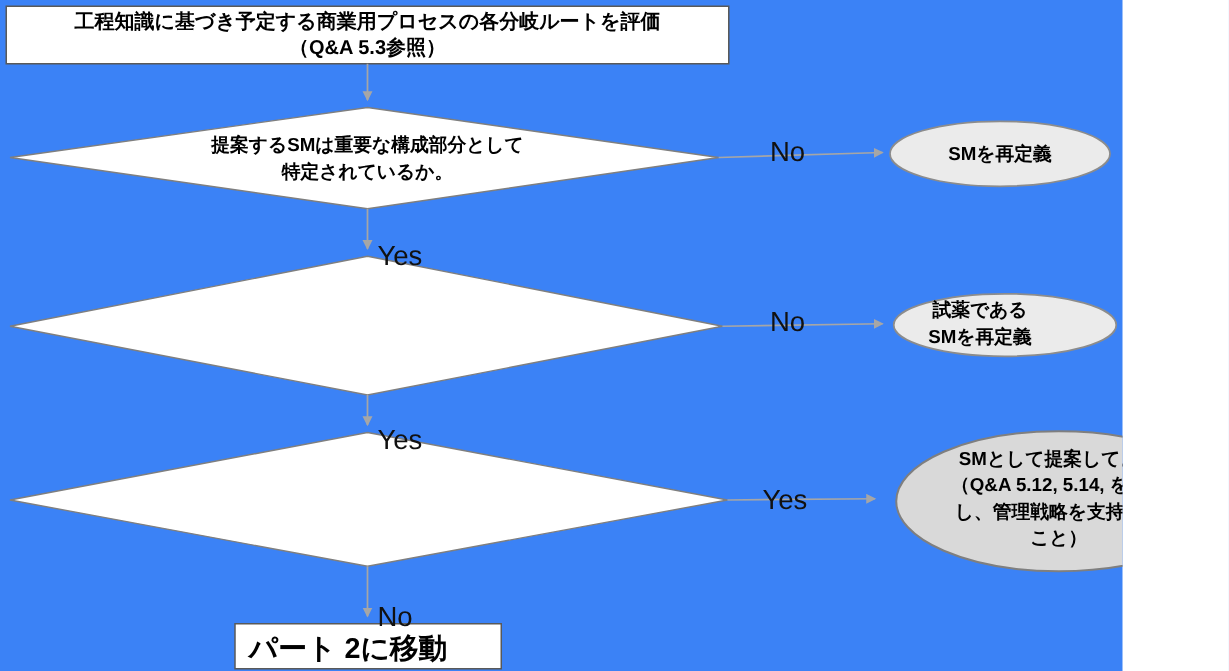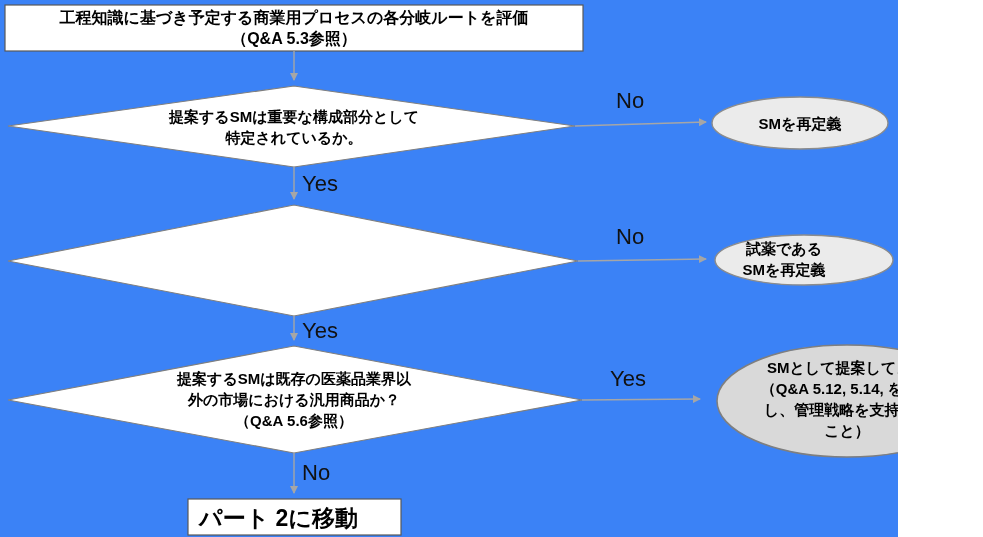--- a/index.html
+++ b/index.html
@@ -26,20 +26,21 @@
   .t-e2{left:694px;top:238px;width:180px;font-size:15px;line-height:21px;}
   .t-e3{left:717px;top:357px;width:260px;font-size:15px;line-height:21px;}
   .t-end{left:172px;top:502px;width:213px;font-size:23px;line-height:32px;}
   .lbl{
     position:absolute;
     color:#111111;
     font-size:22px;
     line-height:26px;
     font-weight:400;
     white-space:nowrap;
+    margin-top:21px;
   }
   .l-no1{left:616px;top:88px;}
   .l-yes1{left:302px;top:171px;}
   .l-no2{left:616px;top:224px;}
   .l-yes2{left:302px;top:318px;}
   .l-yes3{left:610px;top:366px;}
   .l-no3{left:302px;top:460px;}
 </style>
 </head>
 <body>
@@ -89,23 +90,20 @@
 
   <div class="txt t-d1">提案するSMは重要な構成部分として
 特定されているか。</div>
 
   <div class="txt t-e1">SMを再定義</div>
 
 
   <div class="txt t-e2">試薬である
 SMを再定義</div>
 
-  <div class="txt t-d3">提案するSMは既存の医薬品業界以
-外の市場における汎用商品か？
-（Q&amp;A 5.6参照）</div>
 
   <div class="txt t-e3">SMとして提案してよい
 （Q&amp;A 5.12, 5.14, を参照
 し、管理戦略を支持する
 こと）</div>
 
   <div class="txt t-end">パート 2に移動</div>
 
   <span class="lbl l-no1">No</span>
   <span class="lbl l-yes1">Yes</span>

